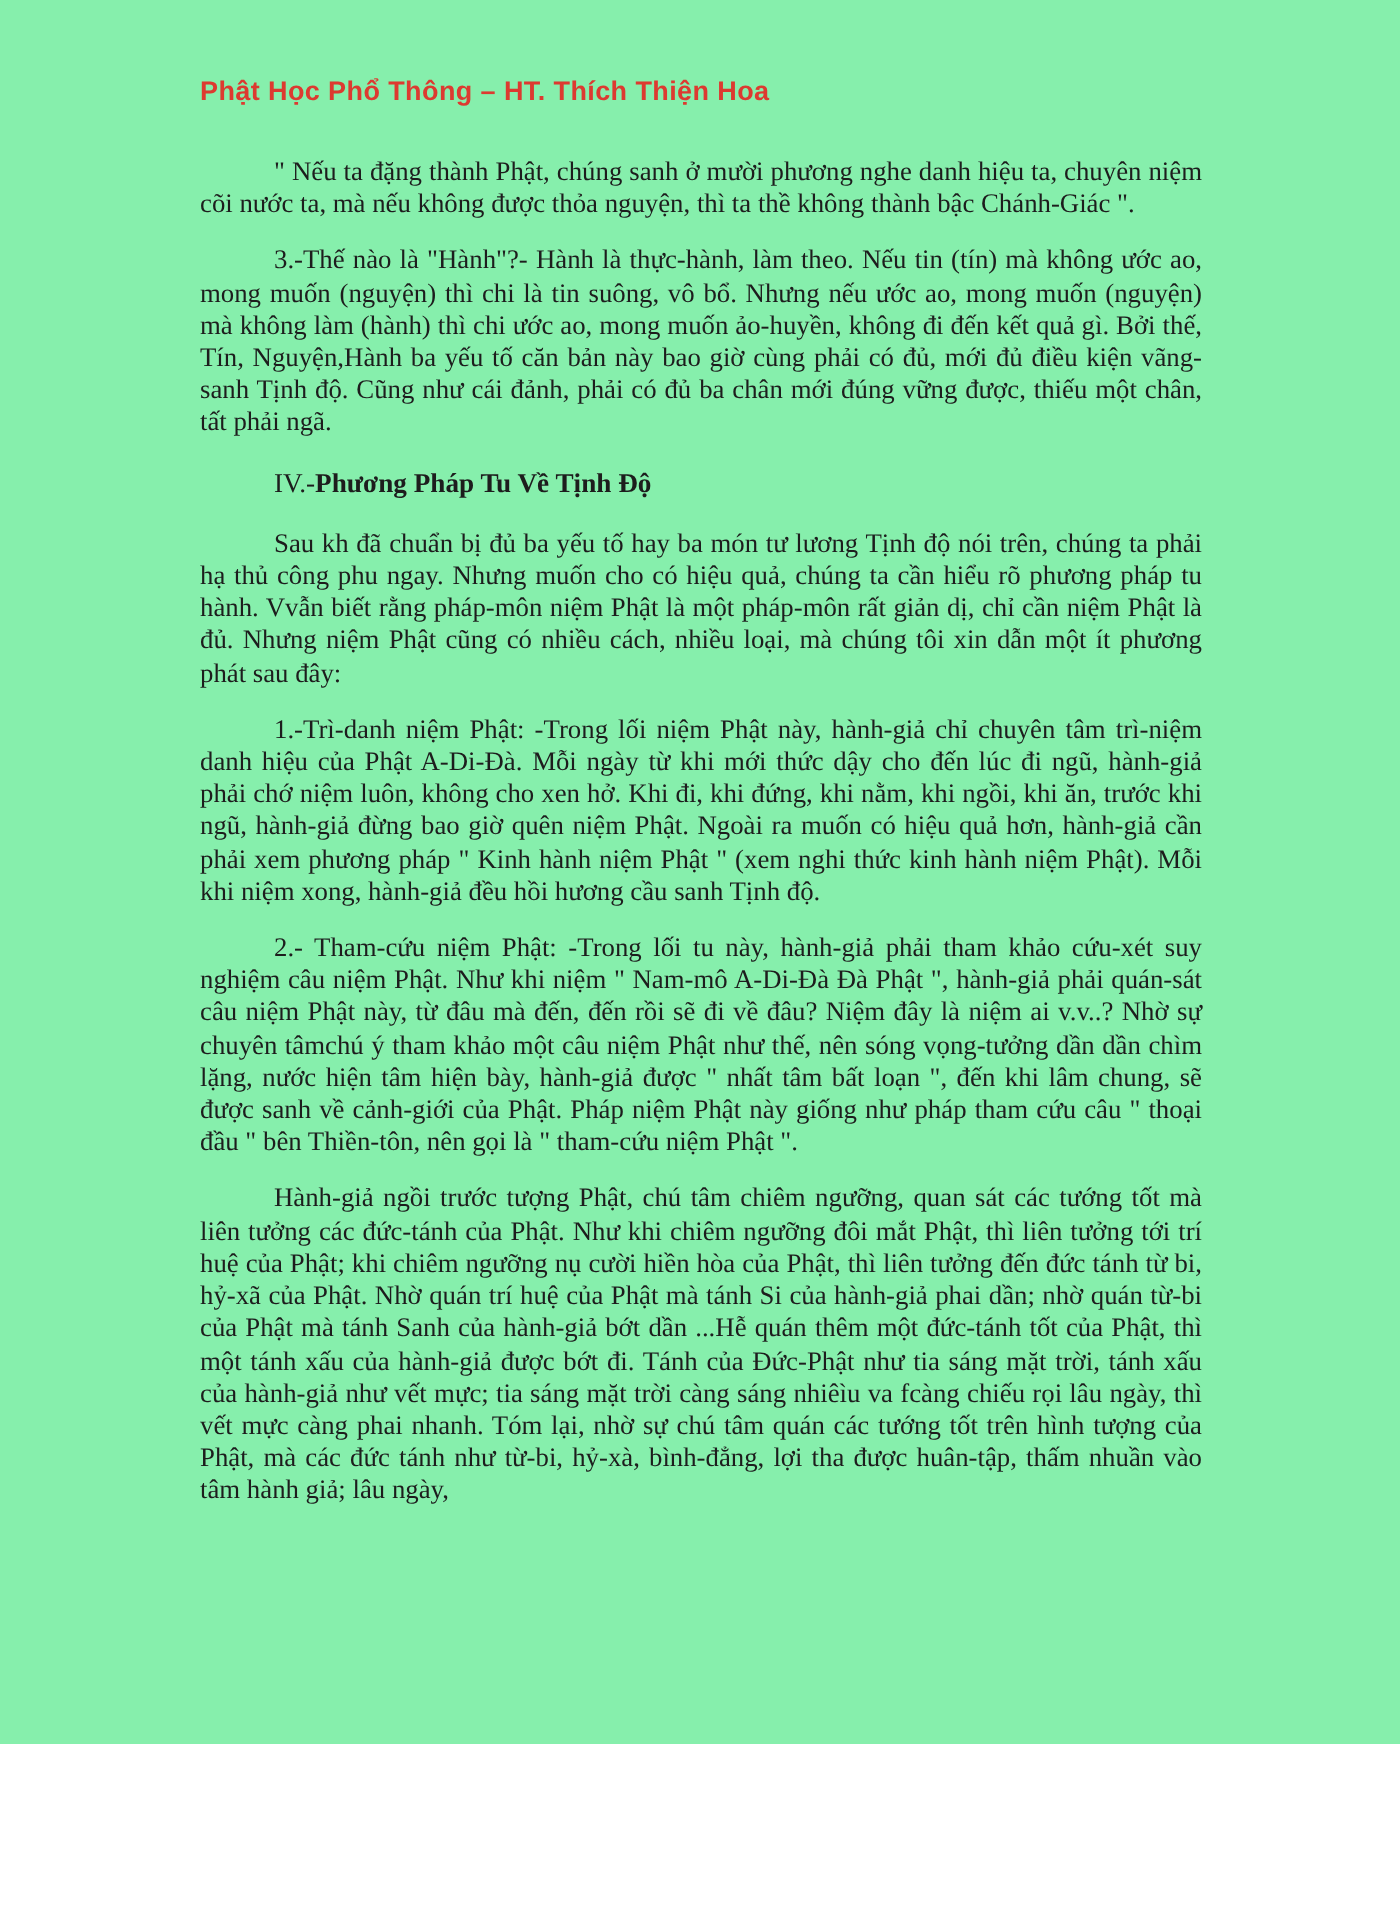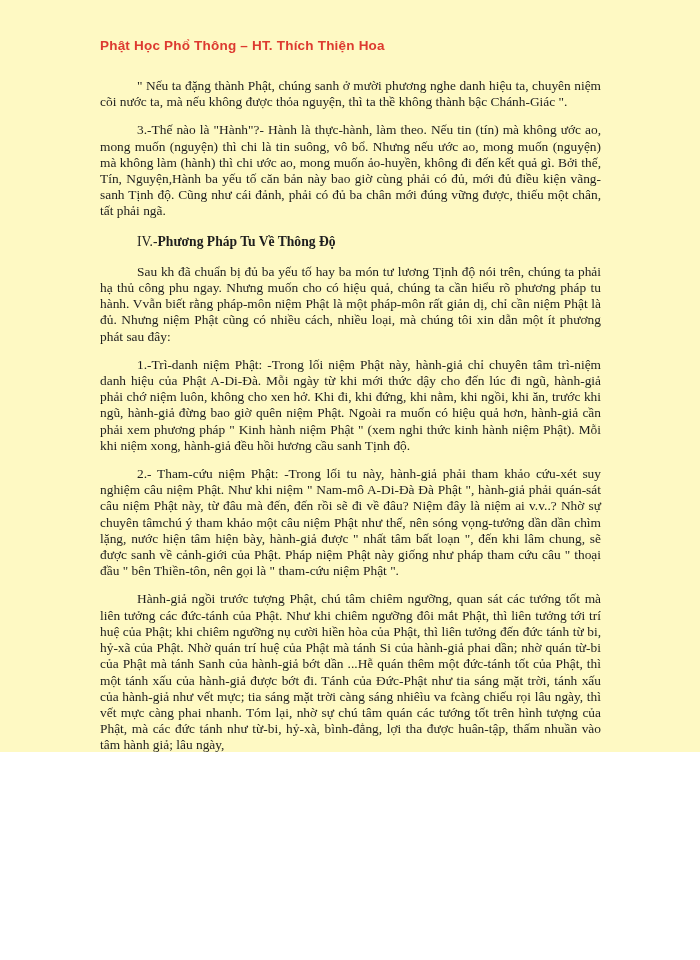--- a/index.html
+++ b/index.html
@@ -3,22 +3,22 @@
 <meta charset="utf-8">
 <style>
   html, body {
     margin: 0;
     padding: 0;
     background: #ffffff;
   }
   .page {
     position: relative;
     width: 700px;
-    height: 752px;
-    background: #fef9c3;
+    height: 872px;
+    background: #86efac;
     overflow: hidden;
     font-family: "Liberation Serif", serif;
     color: #1d1d1d;
   }
   .header {
     position: absolute;
     top: 38px;
     left: 100px;
     width: 520px;
     font-family: "Liberation Sans", sans-serif;
@@ -56,21 +56,21 @@
 <div class="page">
 
   <div class="header" style="color: rgb(221, 58, 48);">Phật Học Phổ Thông – HT. Thích Thiện Hoa</div>
 
   <div class="body-col">
 
     <p class="para">" Nếu ta đặng thành Phật, chúng sanh ở mười phương nghe danh hiệu ta, chuyên niệm cõi nước ta, mà nếu không được thỏa nguyện, thì ta thề không thành bậc Chánh-Giác ".</p>
 
     <p class="para">3.-Thế nào là "Hành"?- Hành là thực-hành, làm theo. Nếu tin (tín) mà không ước ao, mong muốn (nguyện) thì chi là tin suông, vô bổ. Nhưng nếu ước ao, mong muốn (nguyện) mà không làm (hành) thì chi ước ao, mong muốn ảo-huyền, không đi đến kết quả gì. Bởi thế, Tín, Nguyện,Hành ba yếu tố căn bản này bao giờ cùng phải có đủ, mới đủ điều kiện vãng-sanh Tịnh độ. Cũng như cái đảnh, phải có đủ ba chân mới đúng vững được, thiếu một chân, tất phải ngã.</p>
 
-    <h2 class="heading"><span>IV.-</span><span class="bold">Phương Pháp Tu Về Thông Độ</span></h2>
+    <h2 class="heading"><span>IV.-</span><span class="bold">Phương Pháp Tu Về Tịnh Độ</span></h2>
 
     <p class="para">Sau kh đã chuẩn bị đủ ba yếu tố hay ba món tư lương Tịnh độ nói trên, chúng ta phải hạ thủ công phu ngay. Nhưng muốn cho có hiệu quả, chúng ta cần hiểu rõ phương pháp tu hành. Vvẫn biết rằng pháp-môn niệm Phật là một pháp-môn rất giản dị, chỉ cần niệm Phật là đủ. Nhưng niệm Phật cũng có nhiều cách, nhiều loại, mà chúng tôi xin dẫn một ít phương phát sau đây:</p>
 
     <p class="para">1.-Trì-danh niệm Phật: -Trong lối niệm Phật này, hành-giả chỉ chuyên tâm trì-niệm danh hiệu của Phật A-Di-Đà. Mỗi ngày từ khi mới thức dậy cho đến lúc đi ngũ, hành-giả phải chớ niệm luôn, không cho xen hở. Khi đi, khi đứng, khi nằm, khi ngồi, khi ăn, trước khi ngũ, hành-giả đừng bao giờ quên niệm Phật. Ngoài ra muốn có hiệu quả hơn, hành-giả cần phải xem phương pháp " Kinh hành niệm Phật " (xem nghi thức kinh hành niệm Phật). Mỗi khi niệm xong, hành-giả đều hồi hương cầu sanh Tịnh độ.</p>
 
     <p class="para">2.- Tham-cứu niệm Phật: -Trong lối tu này, hành-giả phải tham khảo cứu-xét suy nghiệm câu niệm Phật. Như khi niệm " Nam-mô A-Di-Đà Đà Phật ", hành-giả phải quán-sát câu niệm Phật này, từ đâu mà đến, đến rồi sẽ đi về đâu? Niệm đây là niệm ai v.v..? Nhờ sự chuyên tâmchú ý tham khảo một câu niệm Phật như thế, nên sóng vọng-tưởng dần dần chìm lặng, nước hiện tâm hiện bày, hành-giả được " nhất tâm bất loạn ", đến khi lâm chung, sẽ được sanh về cảnh-giới của Phật. Pháp niệm Phật này giống như pháp tham cứu câu " thoại đầu " bên Thiền-tôn, nên gọi là " tham-cứu niệm Phật ".</p>
 
 
     <p class="para">Hành-giả ngồi trước tượng Phật, chú tâm chiêm ngưỡng, quan sát các tướng tốt mà liên tưởng các đức-tánh của Phật. Như khi chiêm ngưỡng đôi mắt Phật, thì liên tưởng tới trí huệ của Phật; khi chiêm ngưỡng nụ cười hiền hòa của Phật, thì liên tưởng đến đức tánh từ bi, hỷ-xã của Phật. Nhờ quán trí huệ của Phật mà tánh Si của hành-giả phai dần; nhờ quán từ-bi của Phật mà tánh Sanh của hành-giả bớt dần ...Hễ quán thêm một đức-tánh tốt của Phật, thì một tánh xấu của hành-giả được bớt đi. Tánh của Đức-Phật như tia sáng mặt trời, tánh xấu của hành-giả như vết mực; tia sáng mặt trời càng sáng nhiêìu va fcàng chiếu rọi lâu ngày, thì vết mực càng phai nhanh. Tóm lại, nhờ sự chú tâm quán các tướng tốt trên hình tượng của Phật, mà các đức tánh như từ-bi, hỷ-xà, bình-đẳng, lợi tha được huân-tập, thấm nhuần vào tâm hành giả; lâu ngày,</p>
 

